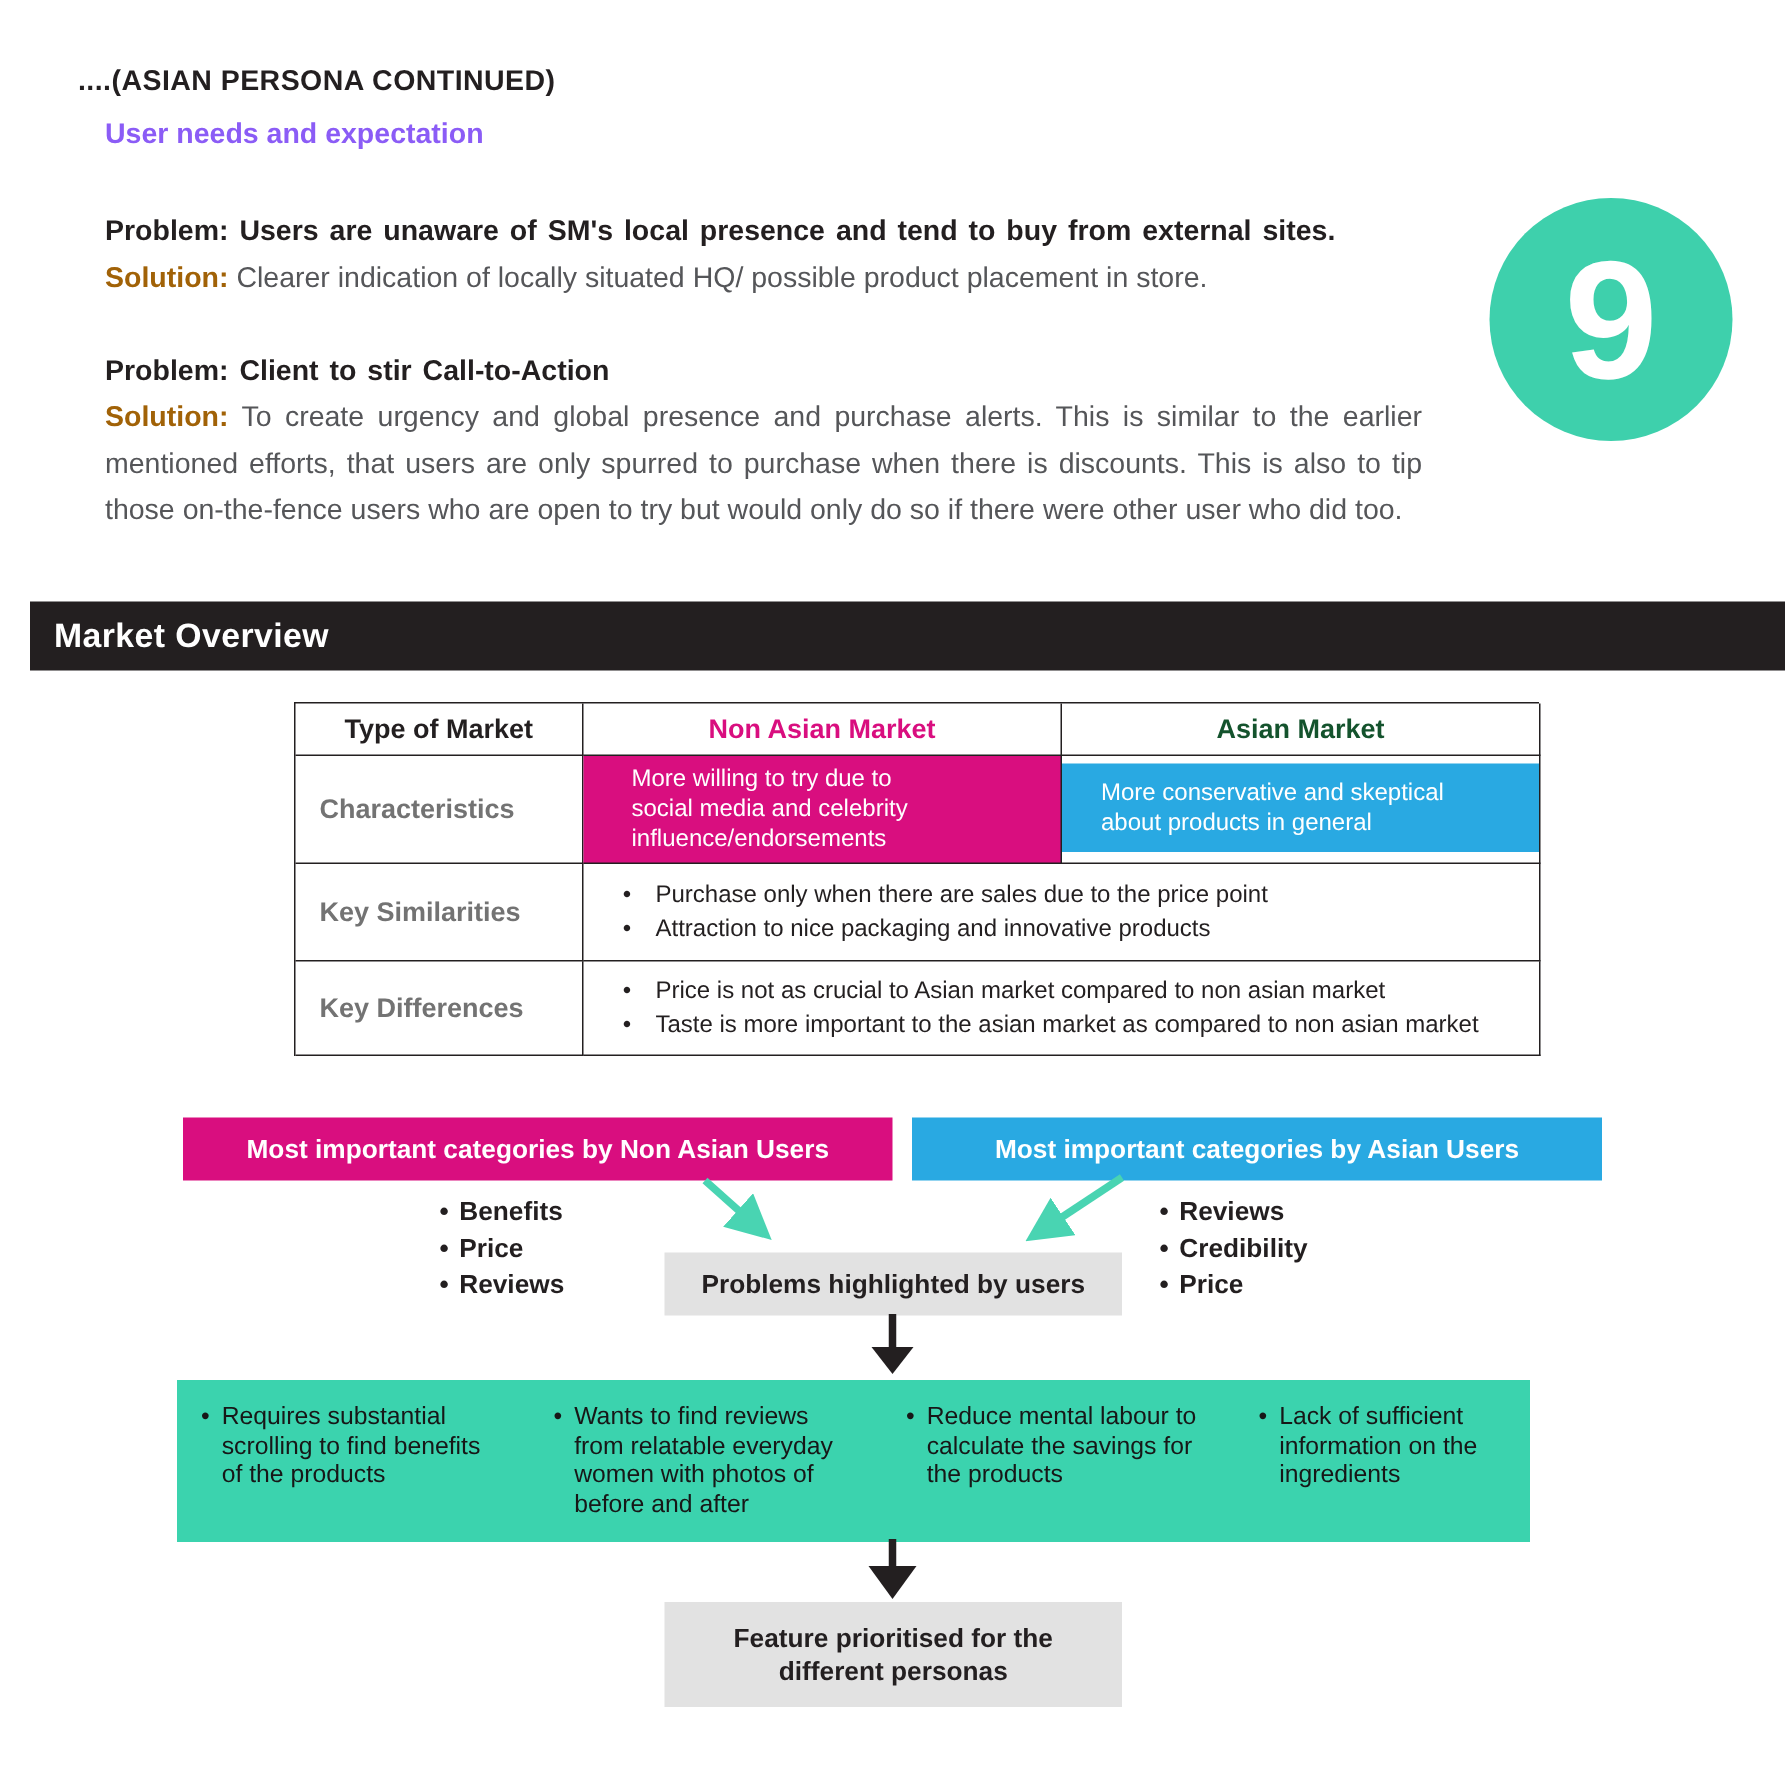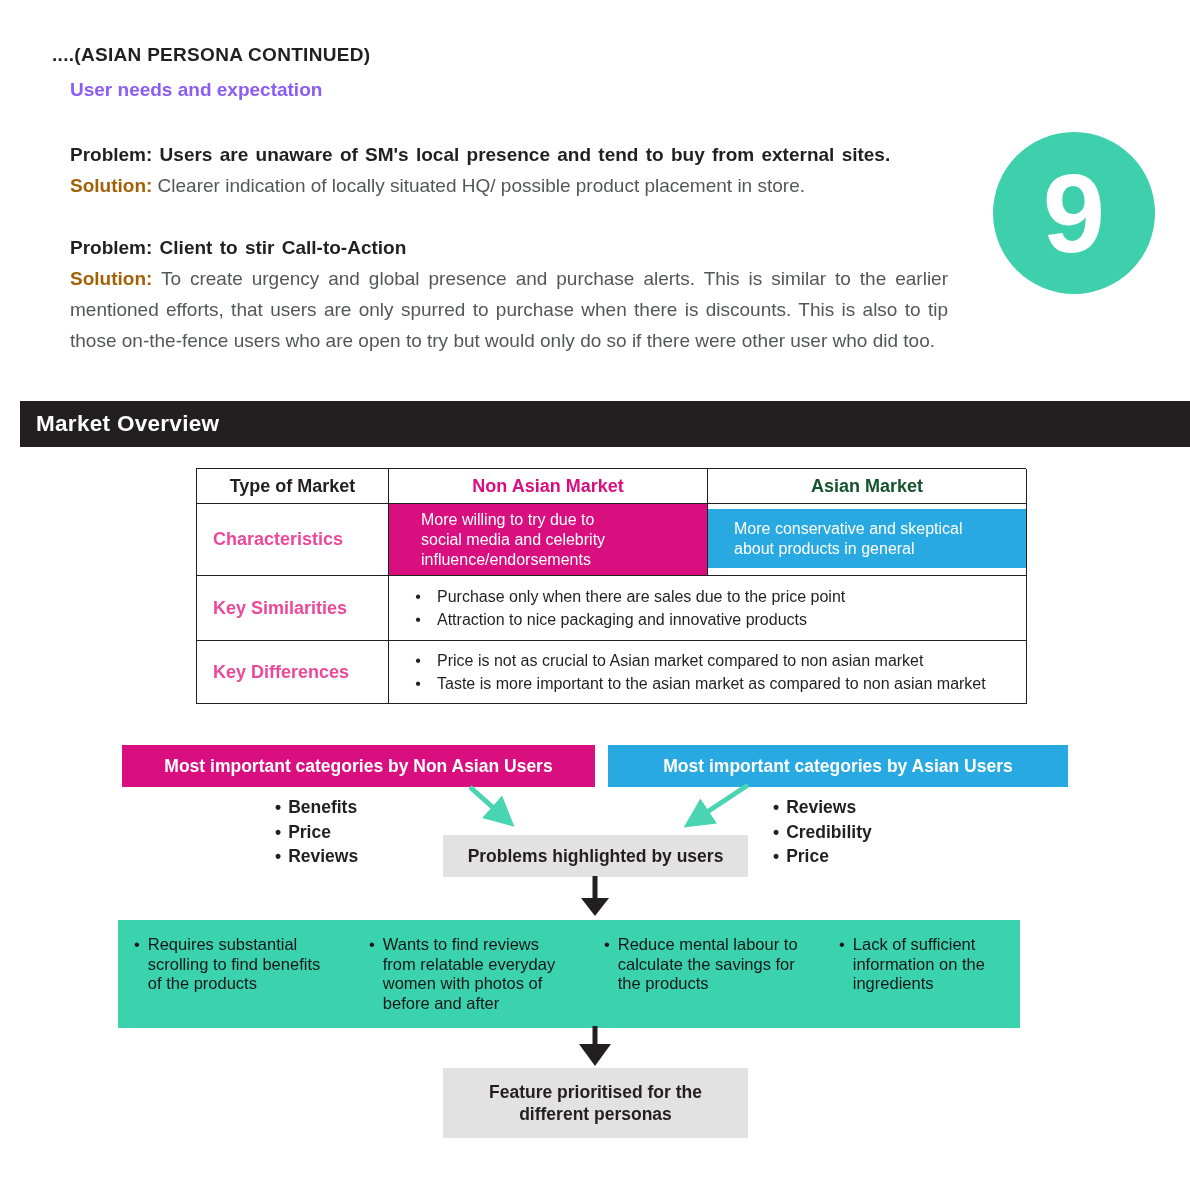--- a/index.html
+++ b/index.html
@@ -30,37 +30,37 @@
   }
   
   .market-table{
     position:absolute;left:196px;top:468px;width:830px;
     display:grid;grid-template-columns:192px 319px 319px;grid-template-rows:35px 72px 65px 63px;
     border-top:1px solid #231f20;border-left:1px solid #231f20;font-size:16px;box-sizing:border-box;
   }
   .mt-cell{border-right:1px solid #231f20;border-bottom:1px solid #231f20;box-sizing:border-box;}
   .mt-h{display:flex;align-items:center;justify-content:center;font-weight:bold;font-size:18px;}
   .mt-h.non{color:#d90e7f;} .mt-h.asian{color:#14532d;}
-  .mt-label{display:flex;align-items:center;padding-left:16px;color:#ec4899;font-weight:bold;font-size:18px;}
+  .mt-label{display:flex;align-items:center;padding-left:16px;color:#737373;font-weight:bold;font-size:18px;}
   .mt-pink{background:#d90e7f;color:#fff;display:flex;align-items:center;padding-left:32px;line-height:20px;}
   .mt-pink span{width:212px;}
   .mt-bluewrap{display:block;}
   .mt-blue{background:#29a9e2;color:#fff;margin:5px 0 7px 0;height:calc(100% - 12px);
     display:flex;align-items:center;padding-left:26px;box-sizing:border-box;line-height:20px;}
   .mt-blue span{width:252px;}
   .mt-bullets{grid-column:2/4;display:flex;flex-direction:column;justify-content:center;gap:3px;}
   .mt-row{display:flex;line-height:20px;}
   .mt-row .b{margin-left:10px;width:38px;text-align:center;flex:none;}
   
   .banner{position:absolute;top:745px;height:42px;color:#fff;font-weight:bold;font-size:17.5px;
     display:flex;align-items:center;justify-content:center;}
   .banner.non{left:122px;width:473px;background:#d90e7f;}
   .banner.asian{left:608px;width:460px;background:#29a9e2;}
   .cats{position:absolute;top:795px;font-size:17.5px;font-weight:bold;line-height:24.5px;}
-  .cats.left{left:275px;} .cats.right{left:773px;}
+  .cats.left{left:293px;} .cats.right{left:773px;}
   .cat .bullet{margin-right:7px;}
   .gray-box{position:absolute;background:#e2e2e2;display:flex;align-items:center;justify-content:center;
     font-weight:bold;font-size:17.5px;text-align:center;}
   .problems-box{left:443px;top:835px;width:305px;height:42px;}
   .feature-box{left:443px;top:1068px;width:305px;height:70px;line-height:22px;}
   .feature-box span{max-width:255px;display:block;}
   .svg-abs{position:absolute;}
   .teal-box{position:absolute;left:118px;top:920px;width:902px;height:108px;background:#3bd3ae;color:#171717;}
   .tb-col{position:absolute;top:15px;display:flex;font-size:16.5px;line-height:19.5px;}
   .tb-col .bullet{margin-right:8px;flex:none;}

